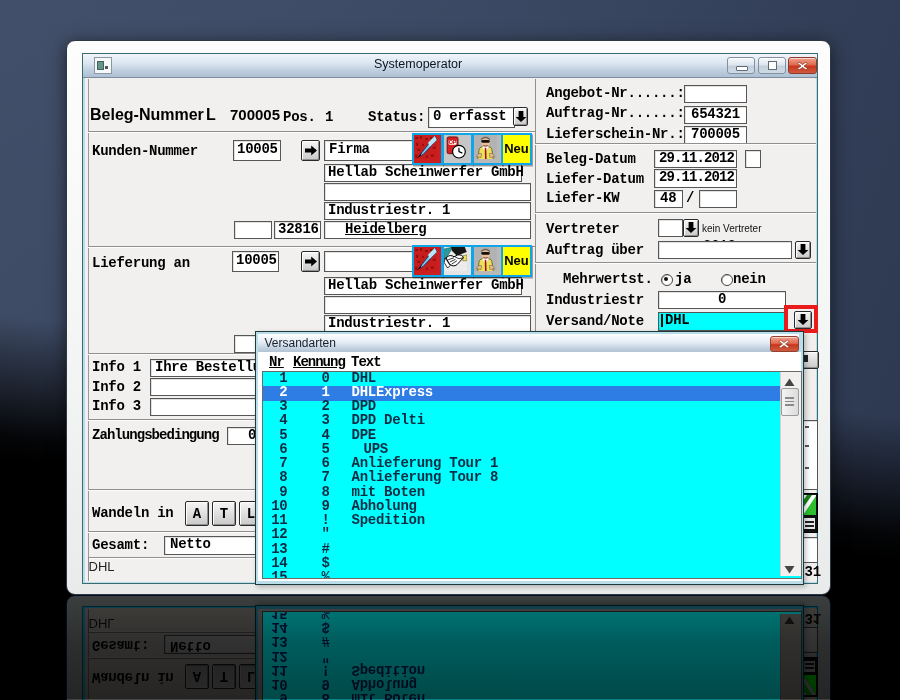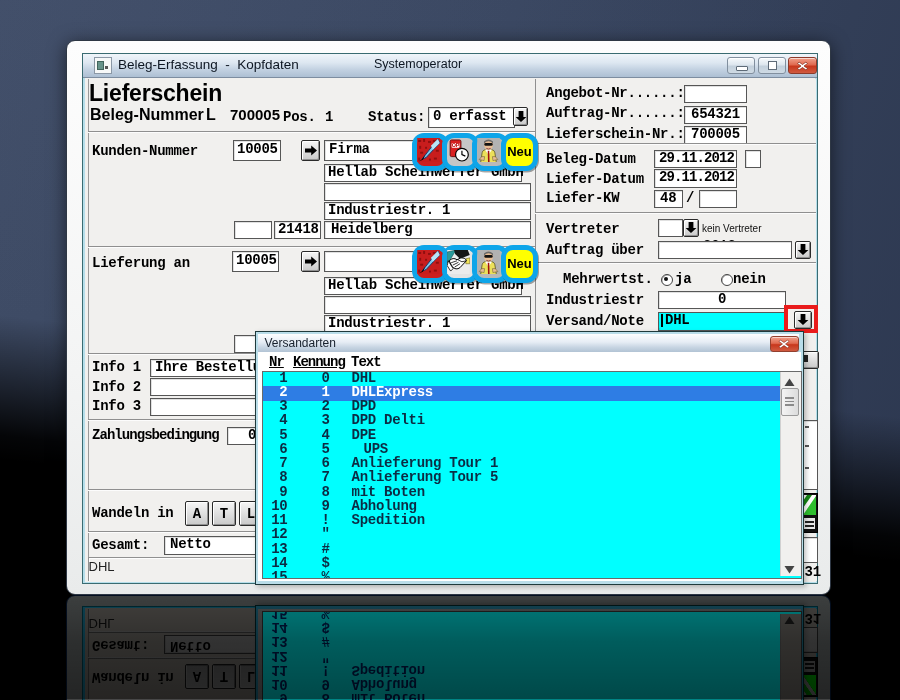--- a/index.html
+++ b/index.html
@@ -20,51 +20,49 @@
 .m{position:absolute;font-family:"Liberation Mono",monospace;font-weight:bold;font-size:14px;
  letter-spacing:-0.25px;color:#000;line-height:14px;white-space:pre;}
 .f{position:absolute;background:#fff;border:1px solid #565656;
  box-shadow:inset 1px 1px 0 rgba(64,64,64,0.16);}
 .f>span{font-family:"Liberation Mono",monospace;font-weight:bold;font-size:14px;
  letter-spacing:-0.25px;color:#000;white-space:pre;display:block;}
 .b{position:absolute;background:linear-gradient(180deg,#f6f6f6,#c9c9c9);border:1.5px solid #2a2a2a;
  box-shadow:inset 1px 1px 0 #fff,inset -1px -1px 0 #909090;border-radius:2px;}
 .sep{position:absolute;background:#8f8f8f;border-bottom:1px solid #fcfcfc;height:1px;}
 .refl{left:0 !important;top:0 !important;}
-.ib{position:absolute;width:27px;border:5px solid #0ea5e9;border-radius:12px;background:#c6c6c6;
+.ib{position:absolute;width:27px;border:2px solid #0ea5e9;border-radius:0;background:#c6c6c6;
  box-shadow:1px 1.5px 0 rgba(0,0,0,0.35);}
 </style></head><body>
 <div class="scene">
 <div class="bgring"></div>
 
 <div class="win">
 <div class="inner">
 <div class="tb"></div>
 <div style="position:absolute;left:11px;top:3px;width:16px;height:15px;background:#f6f8f8;border:1px solid #8b98a6;">
           <div style="position:absolute;left:2px;top:3px;width:5px;height:7px;background:#66938a;border:1px solid #41655c;"></div>
           <div style="position:absolute;left:10px;top:7.5px;width:2.5px;height:3.5px;background:#555;"></div>
         </div>
-<div style="position:absolute;left:35px;top:2.5px;font-size:13.5px;color:#0d1622;line-height:15px;">Beleg-Erfassung&nbsp; -&nbsp; Kopfdaten</div>
 <div style="position:absolute;left:291px;top:3px;font-size:12.5px;color:#0d1622;line-height:15px;">Systemoperator</div>
 <div style="position:absolute;left:644px;top:3px;width:26px;height:15px;border:1px solid #818f9e;border-radius:3px;background:linear-gradient(180deg,#f7fafc,#dde6ee 45%,#c3d0dc 55%,#cfdae4);box-shadow:inset 0 1px 0 #fff;">
           <div style="position:absolute;left:8px;top:8px;width:10px;height:3px;background:#fff;border:1px solid #5e6b78;border-radius:1px;"></div>
         </div>
 <div style="position:absolute;left:675px;top:3px;width:26px;height:15px;border:1px solid #818f9e;border-radius:3px;background:linear-gradient(180deg,#f7fafc,#dde6ee 45%,#c3d0dc 55%,#cfdae4);box-shadow:inset 0 1px 0 #fff;">
           <div style="position:absolute;left:9px;top:3px;width:7px;height:7px;background:#fff;border:1.5px solid #5e6b78;"></div>
         </div>
 <div style="position:absolute;left:704.5px;top:3px;width:27px;height:15px;border:1px solid #8c3a2a;border-radius:3px;background:linear-gradient(180deg,#f0a18c,#e06a50 45%,#c8371c 55%,#d05a40);box-shadow:inset 0 1px 0 rgba(255,255,255,0.6);">
           <svg width="27" height="15" viewBox="0 0 27 15" style="display:block">
             <path d="M10 4 L13.5 6.5 17 4 18.5 5.5 15 8 18.5 10.5 17 12 13.5 9.5 10 12 8.5 10.5 12 8 8.5 5.5 Z" fill="#fff" stroke="#7d2617" stroke-width="0.7"></path>
           </svg>
         </div>
 </div>
 <div class="content" style="position:absolute;left:18px;top:38px;width:731px;height:503px;">
 <div style="position:absolute;left:450px;top:0px;width:1px;height:478px;background:#8f8f8f;"></div>
 <div style="position:absolute;left:2.5px;top:0px;width:1px;height:478px;background:#9a9a9a;"></div>
-<div style="position:absolute;left:4px;top:2.5px;font-size:23px;font-weight:bold;color:#000;line-height:23px;letter-spacing:-0.2px;">Lieferschein</div>
 <div style="position:absolute;left:5px;top:26px;font-size:16px;font-weight:bold;color:#000;line-height:19px;">Beleg-Nummer</div>
 <div style="position:absolute;left:121px;top:26px;font-size:16px;font-weight:bold;color:#000;line-height:19px;">L</div>
 <div style="position:absolute;left:145px;top:27px;font-size:15px;font-weight:bold;color:#000;line-height:18px;">700005</div>
 <div class="m" style="left:198px;top:31px;">Pos.</div>
 <div class="m" style="left:240px;top:31px;">1</div>
 <div class="m" style="left:283px;top:31px;">Status:</div>
 <div class="f" style="left:343px;top:27.5px;width:85px;height:19px;">
           <span style="padding-left:4px;line-height:17px;">0 erfasst</span>
         </div>
 <div class="b" style="left:428px;top:28px;width:13px;height:17px;display:flex;align-items:center;justify-content:center;">
@@ -87,24 +85,24 @@
         </div>
 <div class="f" style="left:239px;top:84.5px;width:196px;height:16px;">
           <span style="padding-left:3px;line-height:14px;">Hellab Scheinwerfer GmbH</span>
         </div>
 <div class="f" style="left:239px;top:103.5px;width:205px;height:16px;"></div>
 <div class="f" style="left:239px;top:122.5px;width:205px;height:16px;">
           <span style="padding-left:3px;line-height:14px;">Industriestr. 1</span>
         </div>
 <div class="f" style="left:149px;top:141.5px;width:36px;height:16px;"></div>
 <div class="f" style="left:189px;top:141.5px;width:45px;height:16px;">
-          <span style="padding-left:3px;line-height:14px;">21418</span>
+          <span style="padding-left:3px;line-height:14px;">32816</span>
         </div>
 <div class="f" style="left:239px;top:141.5px;width:205px;height:16px;">
-          <span style="padding-left:6px;line-height:14px;">Heidelberg</span>
+          <span style="padding-left:20px;line-height:14px;text-decoration:underline;">Heidelberg</span>
         </div>
 <div class="sep" style="left:2.5px;top:167px;width:447.5px;height:1px;"></div>
 <div class="m" style="left:7px;top:176.5px;">Lieferung an</div>
 <div class="f" style="left:147px;top:171.5px;width:45px;height:19px;">
           <span style="padding-left:3px;line-height:17px;">10005</span>
         </div>
 <div class="b" style="left:216px;top:171.5px;width:17px;height:19px;display:flex;align-items:center;justify-content:center;">
           <svg width="14" height="13" viewBox="0 0 14 13" style="display:block;margin:auto">
             <path d="M1 4.4 h6.2 V1.4 L13 6.5 7.2 11.6 V8.6 H1 Z" fill="#000"></path>
           </svg>
@@ -380,21 +378,21 @@
               <span class="m" style="position:absolute;left:89px;top:-1.5px;color:#0c2c44;padding-left:12px;">UPS</span>
             </div>
 <div style="position:absolute;left:0;top:86px;width:517px;height:14.25px;">
               <span class="m" style="position:absolute;right:calc(100% - 25px);top:-1.5px;color:#0c2c44;">7</span>
               <span class="m" style="position:absolute;left:56px;top:-1.5px;width:14px;text-align:center;color:#0c2c44;">6</span>
               <span class="m" style="position:absolute;left:89px;top:-1.5px;color:#0c2c44;">Anlieferung Tour 1</span>
             </div>
 <div style="position:absolute;left:0;top:100.25px;width:517px;height:14.25px;">
               <span class="m" style="position:absolute;right:calc(100% - 25px);top:-1.5px;color:#0c2c44;">8</span>
               <span class="m" style="position:absolute;left:56px;top:-1.5px;width:14px;text-align:center;color:#0c2c44;">7</span>
-              <span class="m" style="position:absolute;left:89px;top:-1.5px;color:#0c2c44;">Anlieferung Tour 5</span>
+              <span class="m" style="position:absolute;left:89px;top:-1.5px;color:#0c2c44;">Anlieferung Tour 8</span>
             </div>
 <div style="position:absolute;left:0;top:114.5px;width:517px;height:14.25px;">
               <span class="m" style="position:absolute;right:calc(100% - 25px);top:-1.5px;color:#0c2c44;">9</span>
               <span class="m" style="position:absolute;left:56px;top:-1.5px;width:14px;text-align:center;color:#0c2c44;">8</span>
               <span class="m" style="position:absolute;left:89px;top:-1.5px;color:#0c2c44;">mit Boten</span>
             </div>
 <div style="position:absolute;left:0;top:128.75px;width:517px;height:14.25px;">
               <span class="m" style="position:absolute;right:calc(100% - 25px);top:-1.5px;color:#0c2c44;">10</span>
               <span class="m" style="position:absolute;left:56px;top:-1.5px;width:14px;text-align:center;color:#0c2c44;">9</span>
               <span class="m" style="position:absolute;left:89px;top:-1.5px;color:#0c2c44;">Abholung</span>

